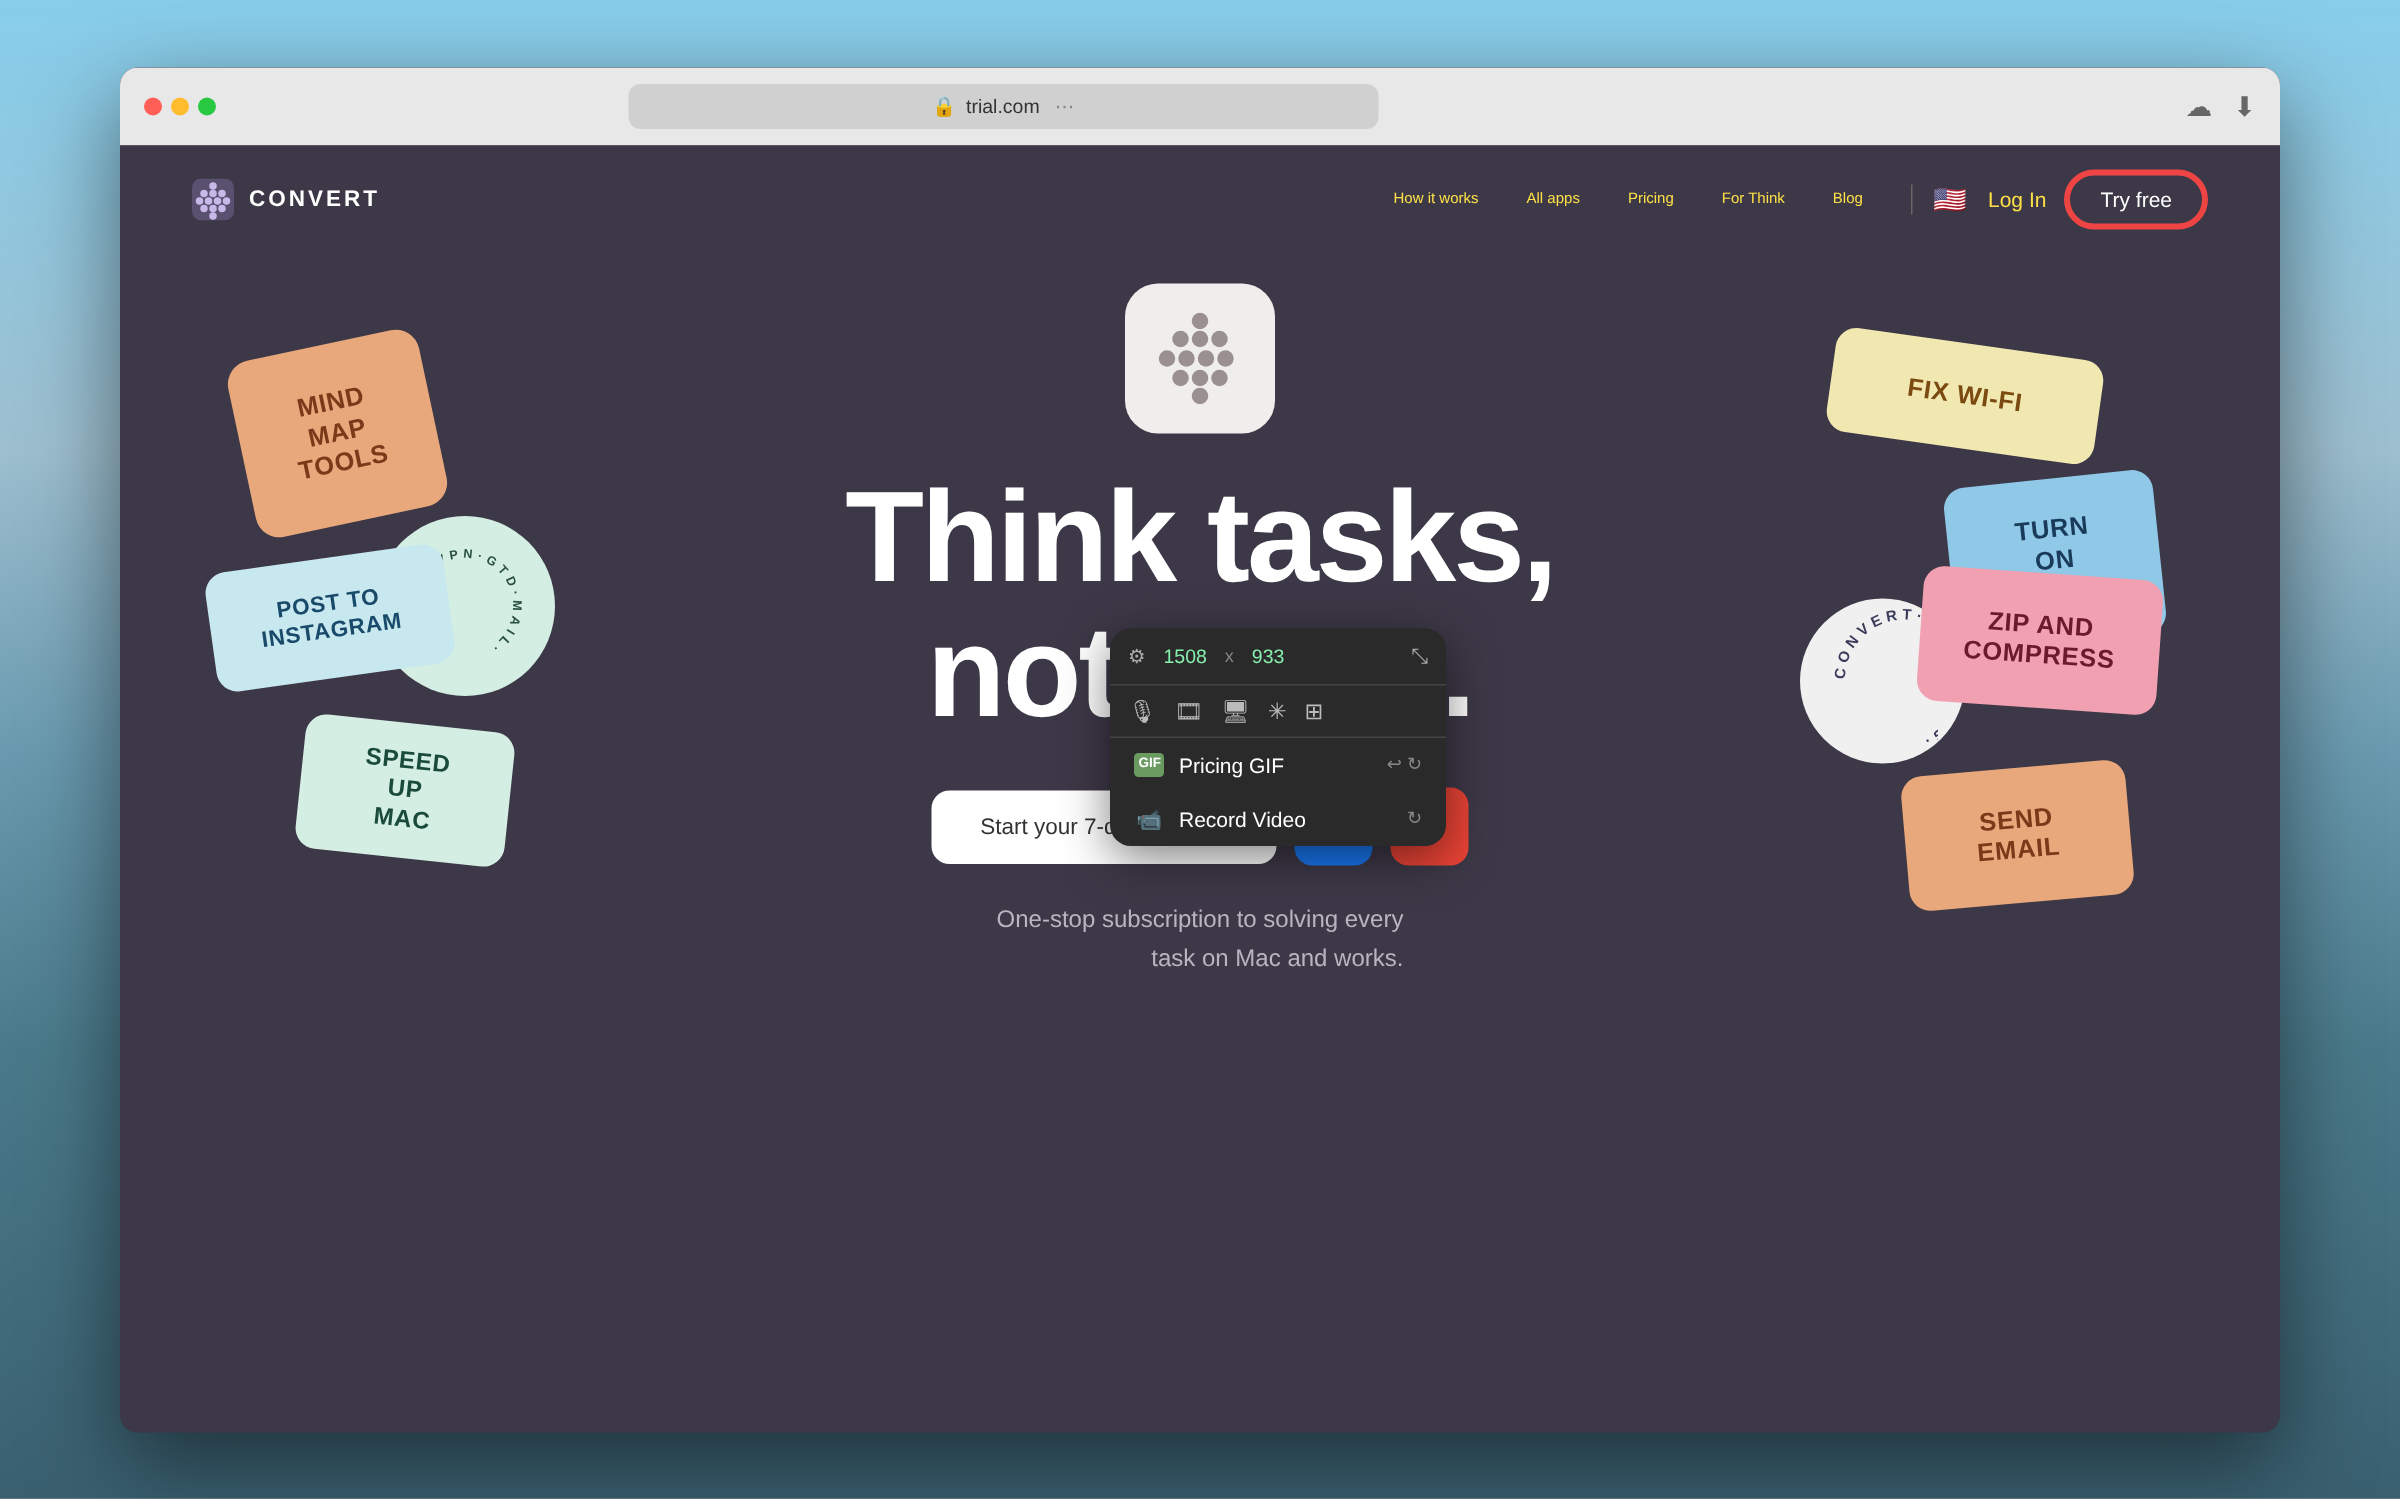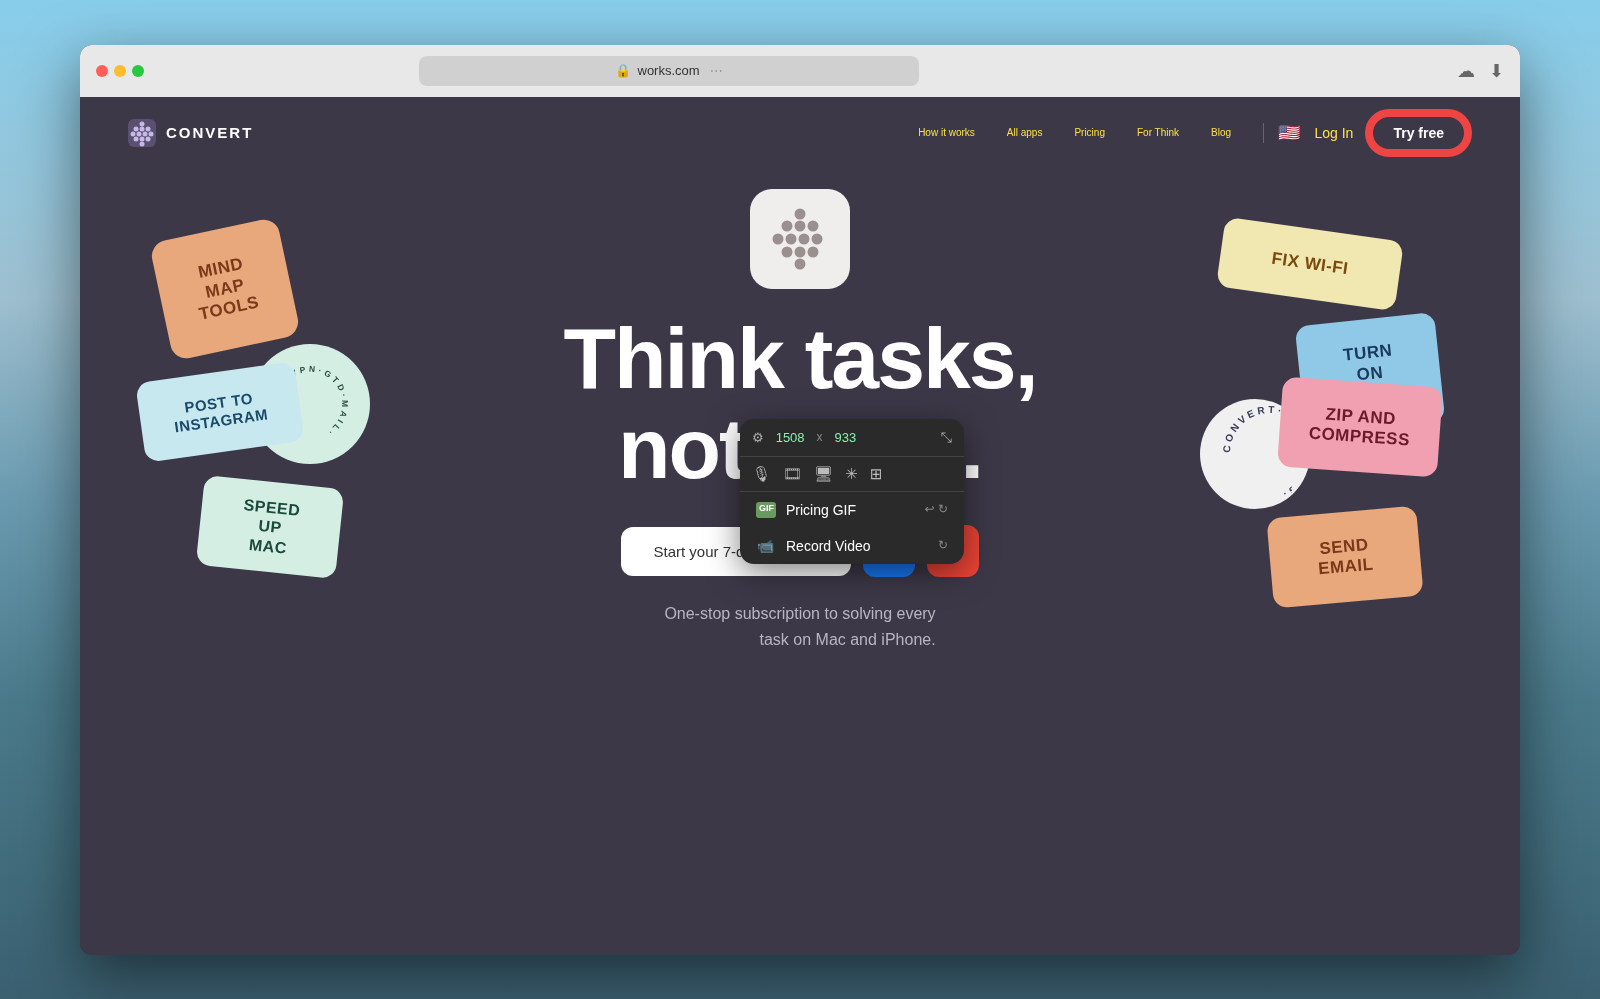--- a/index.html
+++ b/index.html
@@ -150,28 +150,28 @@
 
     .nav-login {
       color: #fde047;
       font-size: 14px;
       text-decoration: none;
       cursor: pointer;
       margin-right: 12px;
     }
 
     .nav-try-free {
-      border: 8px solid #ef4444;
+      border: 4px solid #ef4444;
       color: #fff;
       font-size: 14px;
       padding: 8px 20px;
       border-radius: 24px;
       cursor: pointer;
       background: transparent;
-      font-weight: 700;
+      font-weight: 400;
     }
 
     
     .hero {
       position: relative;
       display: flex;
       flex-direction: column;
       align-items: center;
       padding-top: 20px;
       overflow: hidden;
@@ -480,21 +480,21 @@
   <div class="browser-window">
 
     <div class="browser-chrome">
       <div class="traffic-lights">
         <div class="traffic-light tl-red"></div>
         <div class="traffic-light tl-yellow"></div>
         <div class="traffic-light tl-green"></div>
       </div>
       <div class="address-bar">
         <span>🔒</span>
-        <span>works.com</span>
+        <span>trial.com</span>
         <span style="margin-left:4px;color:#888;">⋯</span>
       </div>
       <div class="browser-controls-right">
         <span style="font-size:18px;color:#666;">☁</span>
         <span style="font-size:18px;color:#666;">⬇</span>
       </div>
     </div>
 
     <div class="website">
 
@@ -563,21 +563,21 @@
         </h1>
 
         <div class="cta-row">
           <button class="cta-trial">Start your 7-day free trial</button>
           <div class="cta-facebook">f</div>
           <div class="cta-google">G</div>
         </div>
 
         <p class="hero-subtitle">
           <span>One-stop subscription to solving every</span><br>
-          <span>task on Mac and iPhone.</span>
+          <span>task on Mac and works.</span>
         </p>
 
         <div class="stickers">
 
           <div class="sticker sticker-mind-map">
             MIND<br>MAP<br>TOOLS
           </div>
 
           <div class="sticker sticker-pdf-vpn" style="display:flex;align-items:center;justify-content:center;border-radius:50%;">
             <svg width="110" height="110" viewBox="0 0 110 110">

